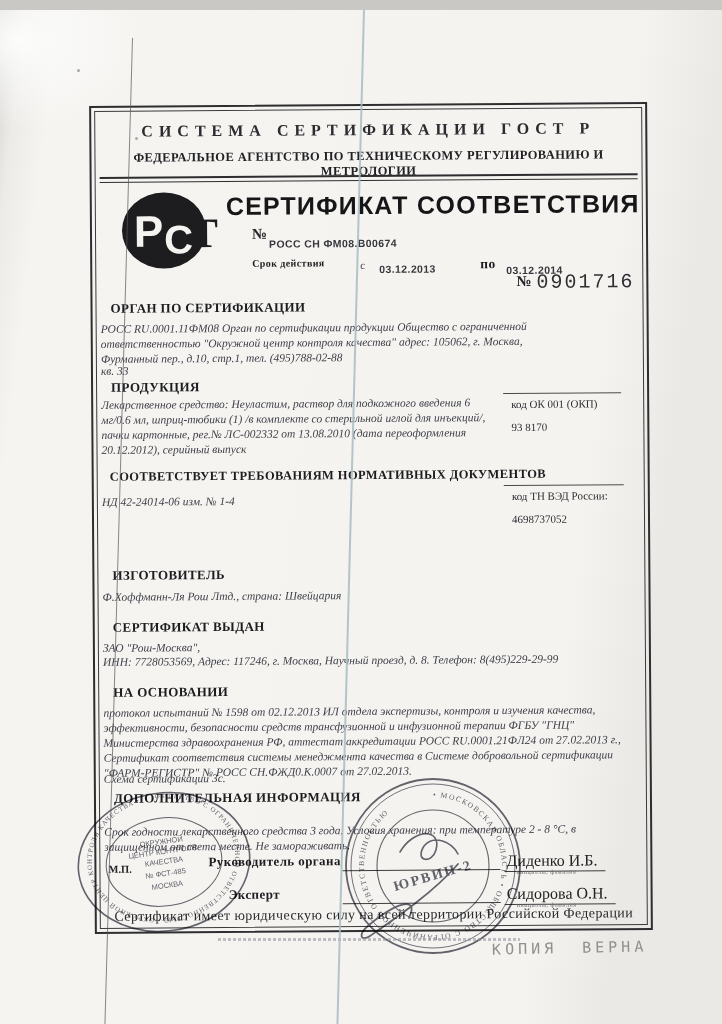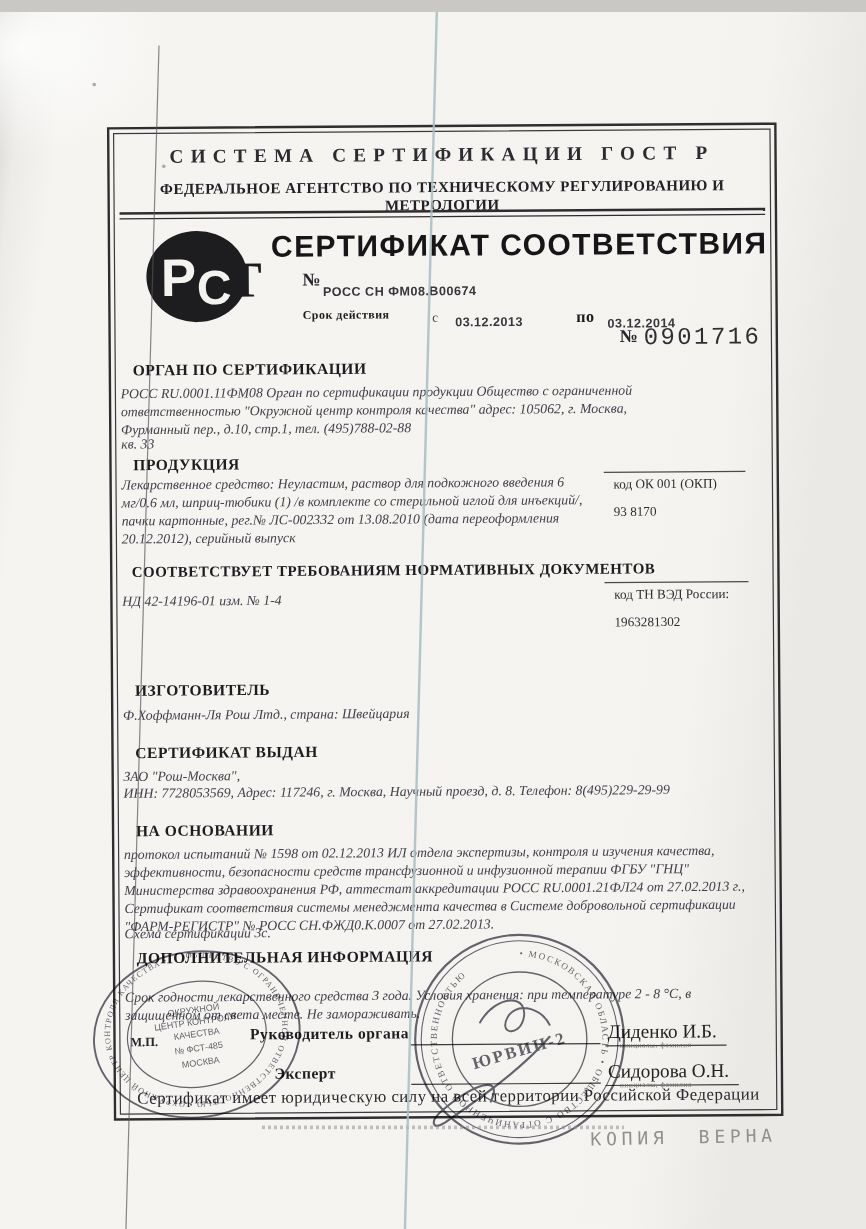--- a/index.html
+++ b/index.html
@@ -89,24 +89,24 @@
     <div class="abs body-it" style="left:8px; top:214px; width:470px;">РОСС RU.0001.11ФМ08 Орган по сертификации продукции Общество с ограниченной ответственностью "Окружной центр контроля качества" адрес: 105062, г. Москва, Фурманный пер., д.10, стр.1, тел. (495)788-02-88</div>
     <div class="abs body-it" style="left:8px; top:256px;">кв. 33</div>
 
     <div class="abs sec-h" style="left:18px; top:272px;">ПРОДУКЦИЯ</div>
     <div class="abs body-it" style="left:8px; top:290px; width:398px;">Лекарственное средство: Неуластим, раствор для подкожного введения 6 мг/0.6 мл, шприц-тюбики (1) /в комплекте со стерильной иглой для инъекций/, пачки картонные, рег.№ ЛС-002332 от 13.08.2010 (дата переоформления 20.12.2012), серийный выпуск</div>
     <div class="abs rule-top" style="left:410px; top:288px; width:118px;"></div>
     <div class="abs code-label" style="left:418px; top:293px;">код ОК 001 (ОКП)</div>
     <div class="abs code-label" style="left:418px; top:316px;">93 8170</div>
 
     <div class="abs sec-h" style="left:16px; top:362px; font-size:12.5px;">СООТВЕТСТВУЕТ ТРЕБОВАНИЯМ НОРМАТИВНЫХ ДОКУМЕНТОВ</div>
-    <div class="abs body-it" style="left:8px; top:387px;">НД 42-14196-01 изм. № 1-4</div>
+    <div class="abs body-it" style="left:8px; top:387px;">НД 42-24014-06 изм. № 1-4</div>
     <div class="abs rule-top" style="left:410px; top:380px; width:120px;"></div>
     <div class="abs code-label" style="left:418px; top:385px;">код ТН ВЭД России:</div>
-    <div class="abs code-label" style="left:418px; top:408px;">1963281302</div>
+    <div class="abs code-label" style="left:418px; top:408px;">4698737052</div>
 
     <div class="abs sec-h" style="left:18px; top:460px;">ИЗГОТОВИТЕЛЬ</div>
     <div class="abs body-it" style="left:8px; top:482px;">Ф.Хоффманн-Ля Рош Лтд., страна: Швейцария</div>
 
     <div class="abs sec-h" style="left:18px; top:512px;">СЕРТИФИКАТ ВЫДАН</div>
     <div class="abs body-it" style="left:8px; top:533px;">ЗАО "Рош-Москва",</div>
     <div class="abs body-it" style="left:8px; top:547px; width:530px;">ИНН: 7728053569, Адрес: 117246, г. Москва, Научный проезд, д. 8. Телефон: 8(495)229-29-99</div>
 
     <div class="abs sec-h" style="left:18px; top:577px;">НА ОСНОВАНИИ</div>
     <div class="abs body-it" style="left:8px; top:598px; width:525px;">протокол испытаний № 1598 от 02.12.2013 ИЛ отдела экспертизы, контроля и изучения качества, эффективности, безопасности средств трансфузионной и инфузионной терапии ФГБУ "ГНЦ" Министерства здравоохранения РФ, аттестат аккредитации РОСС RU.0001.21ФЛ24 от 27.02.2013 г., Сертификат соответствия системы менеджмента качества в Системе добровольной сертификации "ФАРМ-РЕГИСТР" № РОСС СН.ФЖД0.К.0007 от 27.02.2013.</div>

